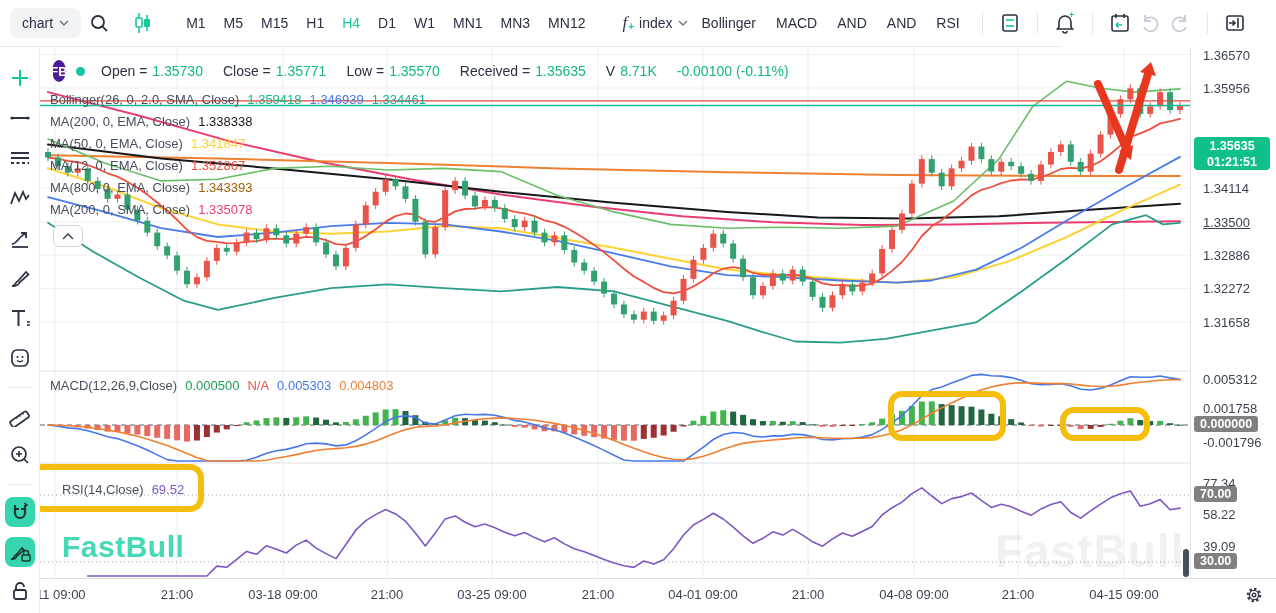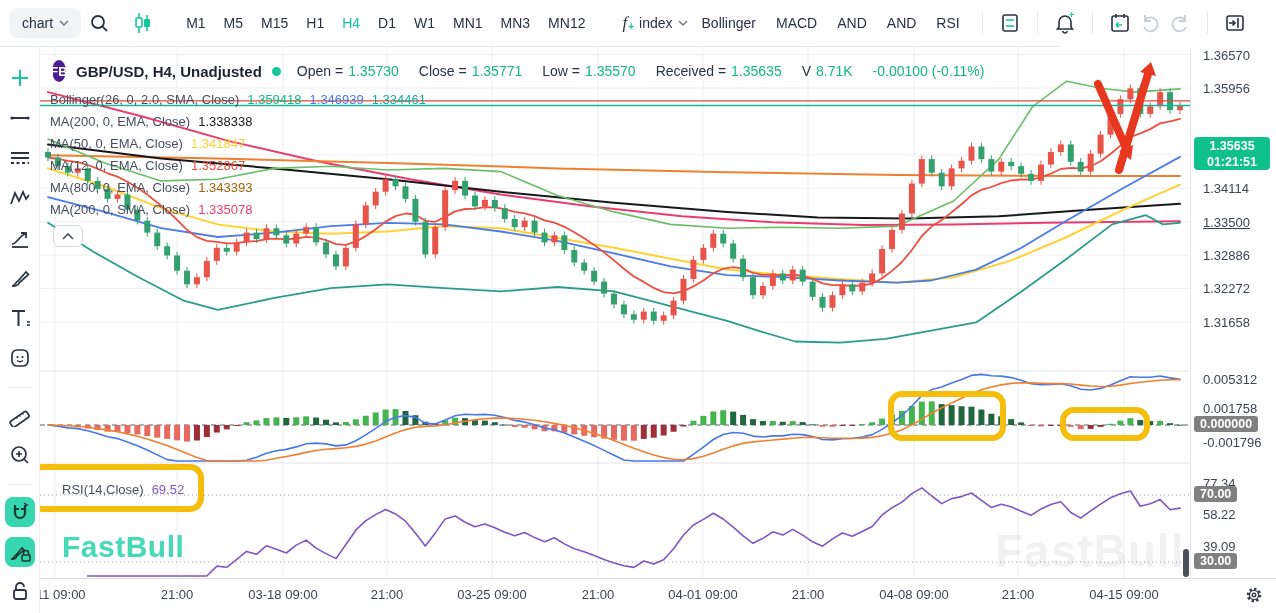--- a/index.html
+++ b/index.html
@@ -654,21 +654,20 @@
       <line x1="40" y1="562" x2="1190" y2="562" stroke="#9aa0ab" stroke-width="1" stroke-dasharray="1,3"></line>
       <polyline points="87.7,576.0 97.6,576.0 107.6,576.0 117.5,576.0 127.4,576.0 137.4,576.0 147.3,576.0 157.2,576.0 167.2,576.0 177.1,576.0 187.0,576.0 196.9,576.0 206.9,576.0 216.8,566.1 226.7,567.3 236.7,559.3 246.6,551.4 256.5,554.3 266.5,545.7 276.4,549.2 286.3,553.0 296.2,545.1 306.2,540.1 316.1,548.1 326.0,553.6 336.0,558.6 345.9,544.5 355.8,530.2 365.8,520.6 375.7,514.6 385.6,509.5 395.5,513.9 405.5,521.2 415.4,532.9 425.3,546.0 435.3,532.9 445.2,518.9 455.1,515.9 465.1,522.2 475.0,526.7 484.9,524.1 494.8,527.7 504.8,532.3 514.7,535.7 524.6,532.5 534.6,537.6 544.5,541.7 554.4,537.8 564.4,543.9 574.3,548.7 584.2,551.7 594.1,555.6 604.1,559.5 614.0,562.9 623.9,565.8 633.9,567.4 643.8,561.0 653.7,564.1 663.6,559.7 673.6,548.8 683.5,535.0 693.4,525.0 703.4,519.4 713.3,513.3 723.2,519.0 733.2,527.2 743.1,535.9 753.0,543.3 762.9,538.3 772.9,531.8 782.8,535.1 792.7,529.4 802.7,535.1 812.6,541.8 822.5,546.2 832.5,538.9 842.4,533.0 852.3,536.3 862.2,531.5 872.2,526.5 882.1,515.0 892.0,507.7 902.0,502.1 911.9,493.6 921.8,487.9 931.8,496.0 941.7,503.6 951.6,498.6 961.5,496.6 971.5,493.0 981.4,500.4 991.3,507.4 1001.3,504.2 1011.2,506.8 1021.1,511.2 1031.1,515.3 1041.0,508.9 1050.9,504.4 1060.8,501.7 1070.8,512.5 1080.7,518.1 1090.6,510.8 1100.6,504.1 1110.5,497.8 1120.4,493.8 1130.4,491.0 1140.3,506.2 1150.2,503.8 1160.1,499.6 1170.1,509.7 1180.0,508.1" fill="none" stroke="#7e57c2" stroke-width="1.6" stroke-linejoin="round" stroke-linecap="round"></polyline>
       <line x1="1098" y1="84" x2="1126" y2="148" stroke="#e8371f" stroke-width="8" stroke-linecap="round"></line>
       <polygon points="1131,160 1133,145 1119,151" fill="#e8371f"></polygon>
       <line x1="1119" y1="170" x2="1148" y2="74" stroke="#e8371f" stroke-width="8" stroke-linecap="round"></line>
       <polygon points="1151,62 1156,76 1140,72" fill="#e8371f"></polygon>
     </svg>
 
   <div class="sym-row">
     <div class="fb-badge">FB</div>
-    <span class="sym-title">GBP/USD, H4, Unadjusted</span>
     <span class="live-dot"></span>
     <span id="quote-items" style="display:flex;gap:20px;margin-left:6px">
         <span class="q-item">
           <span>Open =</span>
           <span class="g">1.35730</span>
         </span>
         <span class="q-item">
           <span>Close =</span>
           <span class="g">1.35771</span>
         </span>
@@ -715,20 +714,27 @@
       <div class="legend-row" style="left: 50px; top: 202px;">
         <span>MA(200, 0, SMA, Close)</span>
         <span class="val" style="color: rgb(234, 61, 111);">1.335078</span>
       </div>
     </div>
   <div class="collapse-btn">
     <svg width="14" height="8" viewBox="0 0 14 8">
         <polyline points="2,7 7,2 12,7" fill="none" stroke="#4a5160" stroke-width="1.6"></polyline>
       </svg>
   </div>
+  <div class="legend-row" id="macd-legend" style="left:50px;top:378px">
+      <span>MACD(12,26,9,Close)</span>
+      <span class="val" style="color: rgb(29, 158, 87);">0.000500</span>
+      <span class="val" style="color: rgb(232, 85, 76);">N/A</span>
+      <span class="val" style="color: rgb(72, 120, 232);">0.005303</span>
+      <span class="val" style="color: rgb(240, 128, 49);">0.004803</span>
+    </div>
   <div class="legend-row" id="rsi-legend" style="left:62px;top:482px">
       <span>RSI(14,Close)</span>
       <span class="val" style="color: rgb(126, 87, 194);">69.52</span>
     </div>
 
   <div class="wm-left">FastBull</div>
   <div class="wm-right">FastBull</div>
 
   <div id="yellow-boxes">
       <div class="ybox" style="left: 28px; top: 464px; width: 176px; height: 48px;"></div>

